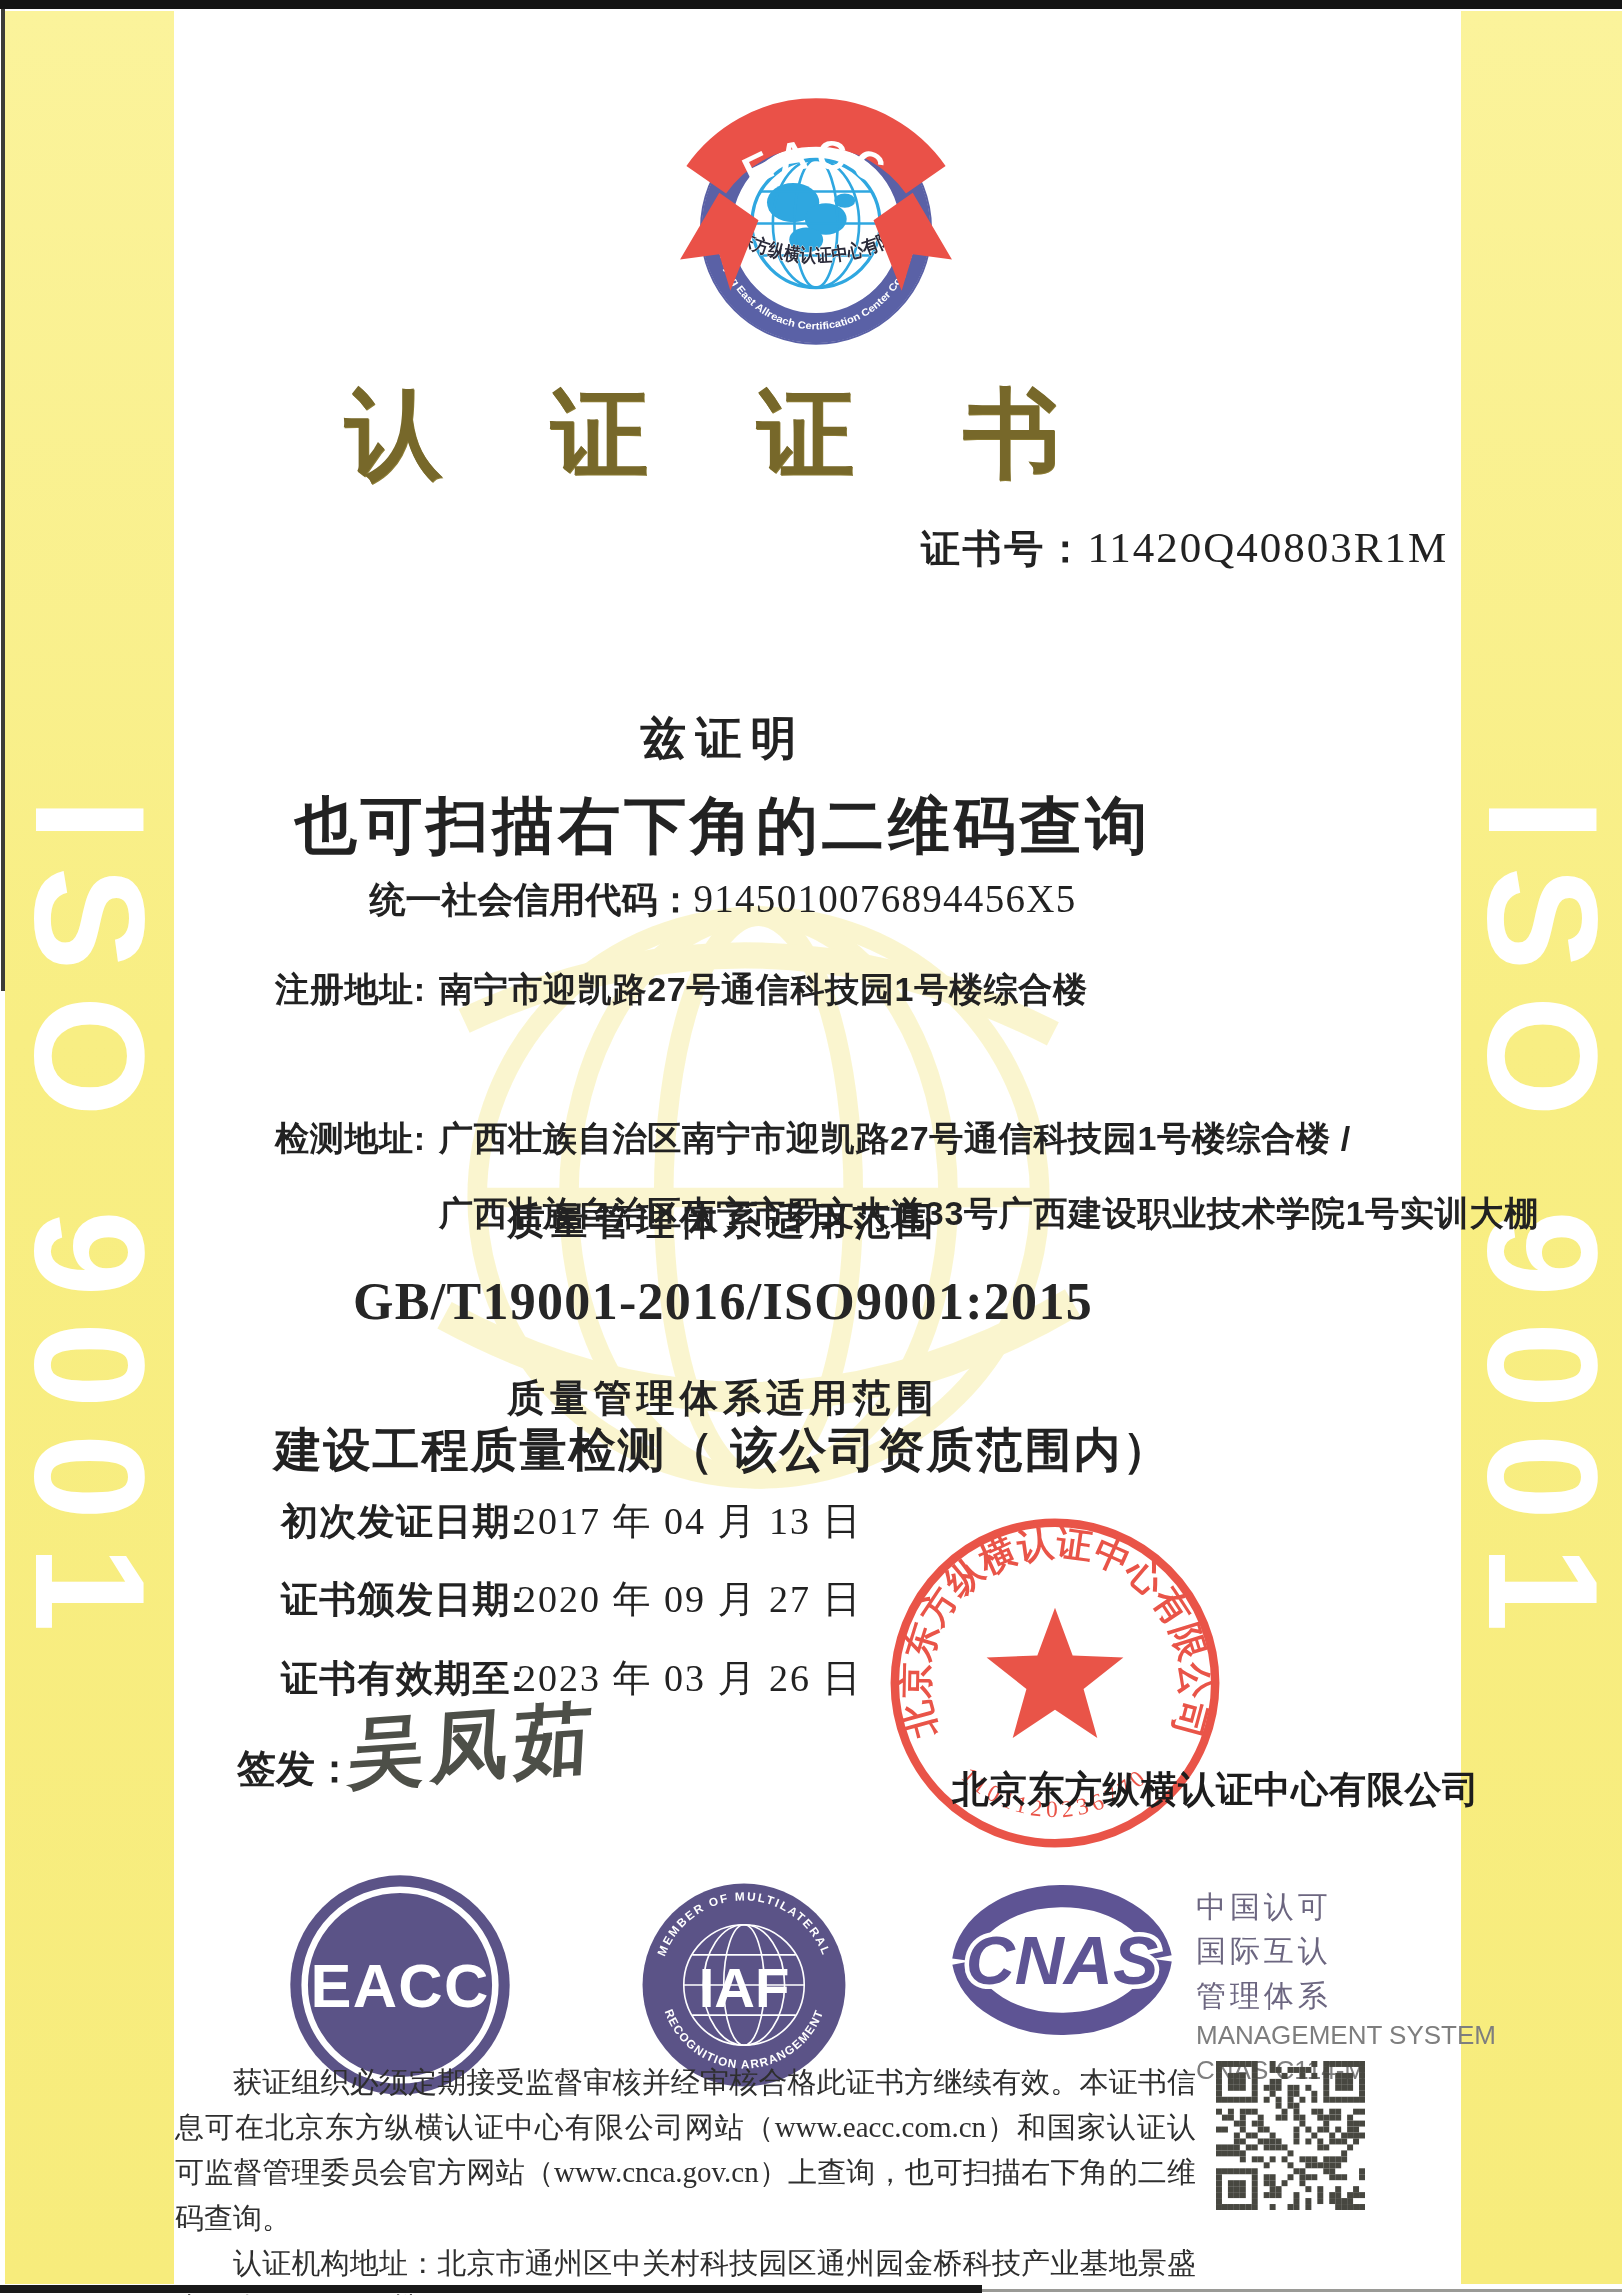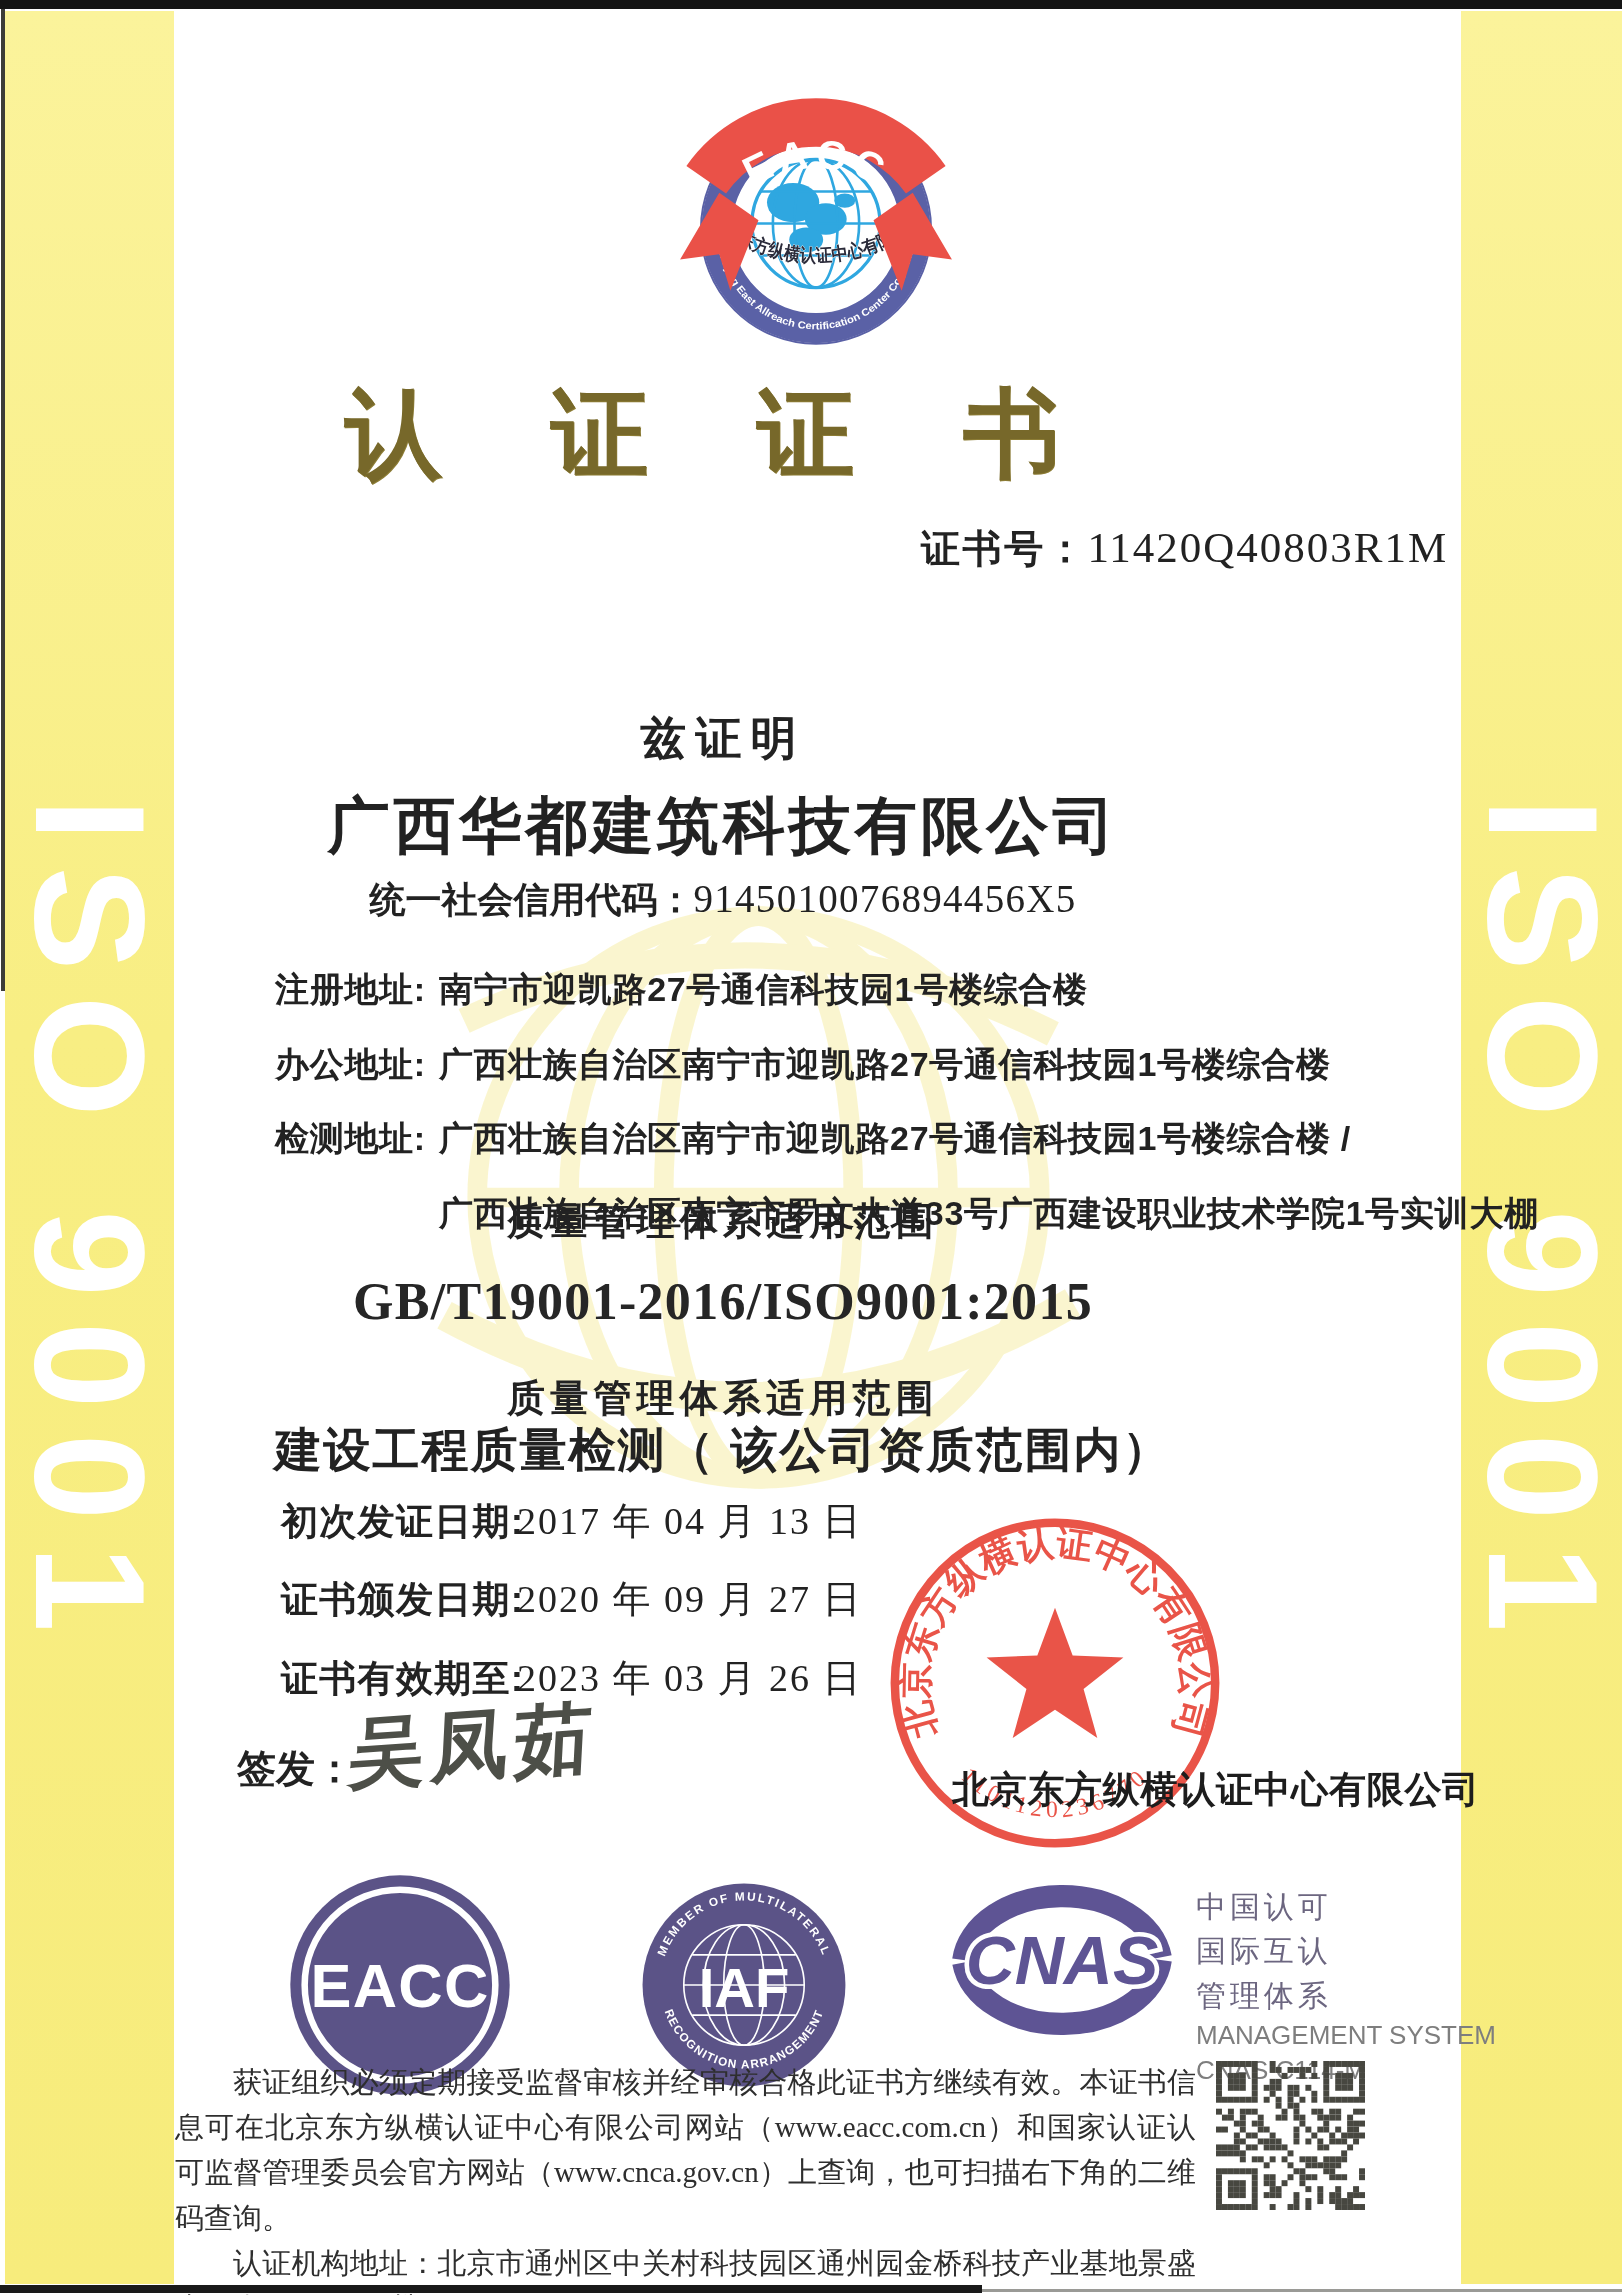--- a/index.html
+++ b/index.html
@@ -152,30 +152,27 @@
     </text>
   </svg>
 
   <div class="centered heiti cert-title">认 证 证 书</div>
 
   <div class="abs certno-line">
     <span class="heiti certno-label">证书号：</span><span class="song certno-value">11420Q40803R1M</span>
   </div>
 
   <div class="centered heiti statement">兹证明</div>
-  <div class="centered heiti company">广西华都建筑科技有限公司</div>
+  <div class="centered heiti company">也可扫描右下角的二维码查询</div>
   <div class="centered credit">
     <span class="heiti lbl">统一社会信用代码：</span><span class="song val">9145010076894456X5</span>
   </div>
 
   <div class="addr-row" style="top:967px;">
     <span class="heiti addr-label">注册地址:</span><span class="heiti addr-value">南宁市迎凯路27号通信科技园1号楼综合楼</span>
-  </div>
-  <div class="addr-row" style="top:1042px;">
-    <span class="heiti addr-label">办公地址:</span><span class="heiti addr-value">广西壮族自治区南宁市迎凯路27号通信科技园1号楼综合楼</span>
   </div>
   <div class="addr-row" style="top:1116px;">
     <span class="heiti addr-label">检测地址:</span><span class="heiti addr-value">广西壮族自治区南宁市迎凯路27号通信科技园1号楼综合楼 /</span>
   </div>
   <div class="addr-row" style="top:1191px;">
     <span class="heiti addr-label"></span><span class="heiti addr-value">广西壮族自治区南宁市罗文大道33号广西建设职业技术学院1号实训大棚</span>
   </div>
 
   <div class="centered heiti std-head">质量管理体系适用范围</div>
   <div class="centered song std-code">GB/T19001-2016/ISO9001:2015</div>

